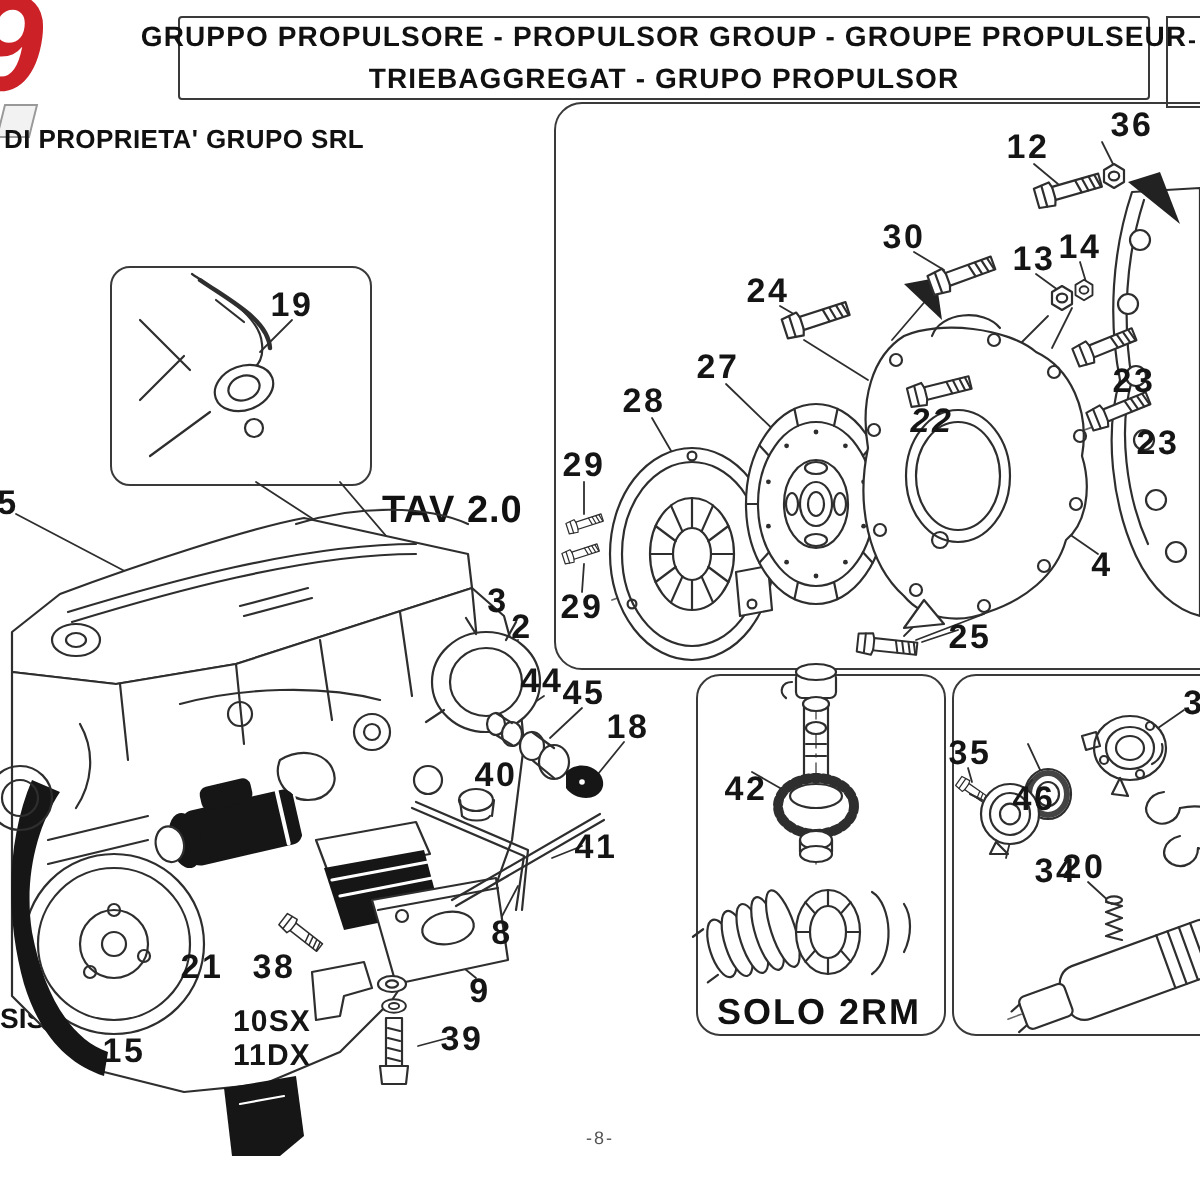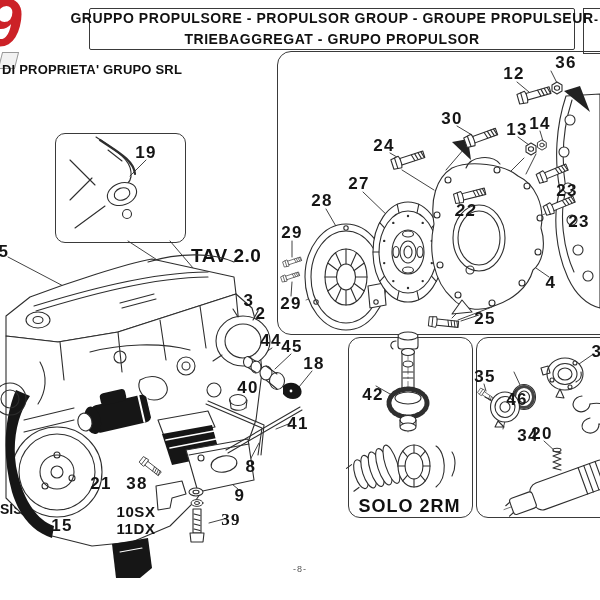--- a/index.html
+++ b/index.html
@@ -381,21 +381,21 @@
     <div class="callout" style="left: 314px; top: 364px;">18</div>
     <div class="callout" style="left: 248px; top: 388px;">40</div>
     <div class="callout" style="left: 298px; top: 424px;">41</div>
     <div class="callout" style="left: 4px; top: 252px;">5</div>
     <div class="callout" style="left: 101px; top: 484px;">21</div>
     <div class="callout" style="left: 137px; top: 484px;">38</div>
     <div class="callout" style="left: 251px; top: 467px;">8</div>
     <div class="callout" style="left: 240px; top: 496px;">9</div>
     <div class="callout small" style="left: 136px; top: 511px;">10SX</div>
     <div class="callout small" style="left: 136px; top: 528px;">11DX</div>
-    <div class="callout" style="left: 231px; top: 520px; font-family: Liberation Serif, serif;">39</div>
+    <div class="callout" style="left: 231px; top: 520px;">39</div>
     <div class="callout" style="left: 62px; top: 526px;">15</div>
     <div class="callout" style="left: 373px; top: 379px; margin-top: 16px;">42</div>
     <div class="callout" style="left: 485px; top: 377px;">35</div>
     <div class="callout" style="left: 517px; top: 365px; margin-top: 35px;">46</div>
     <div class="callout" style="left: 504px; top: 436px; margin-left: 24px;">34</div>
     <div class="callout" style="left: 542px; top: 434px;">20</div>
     <div class="callout" style="left: 597px; top: 352px;">3</div>
   </div>
 
 </body></html>

